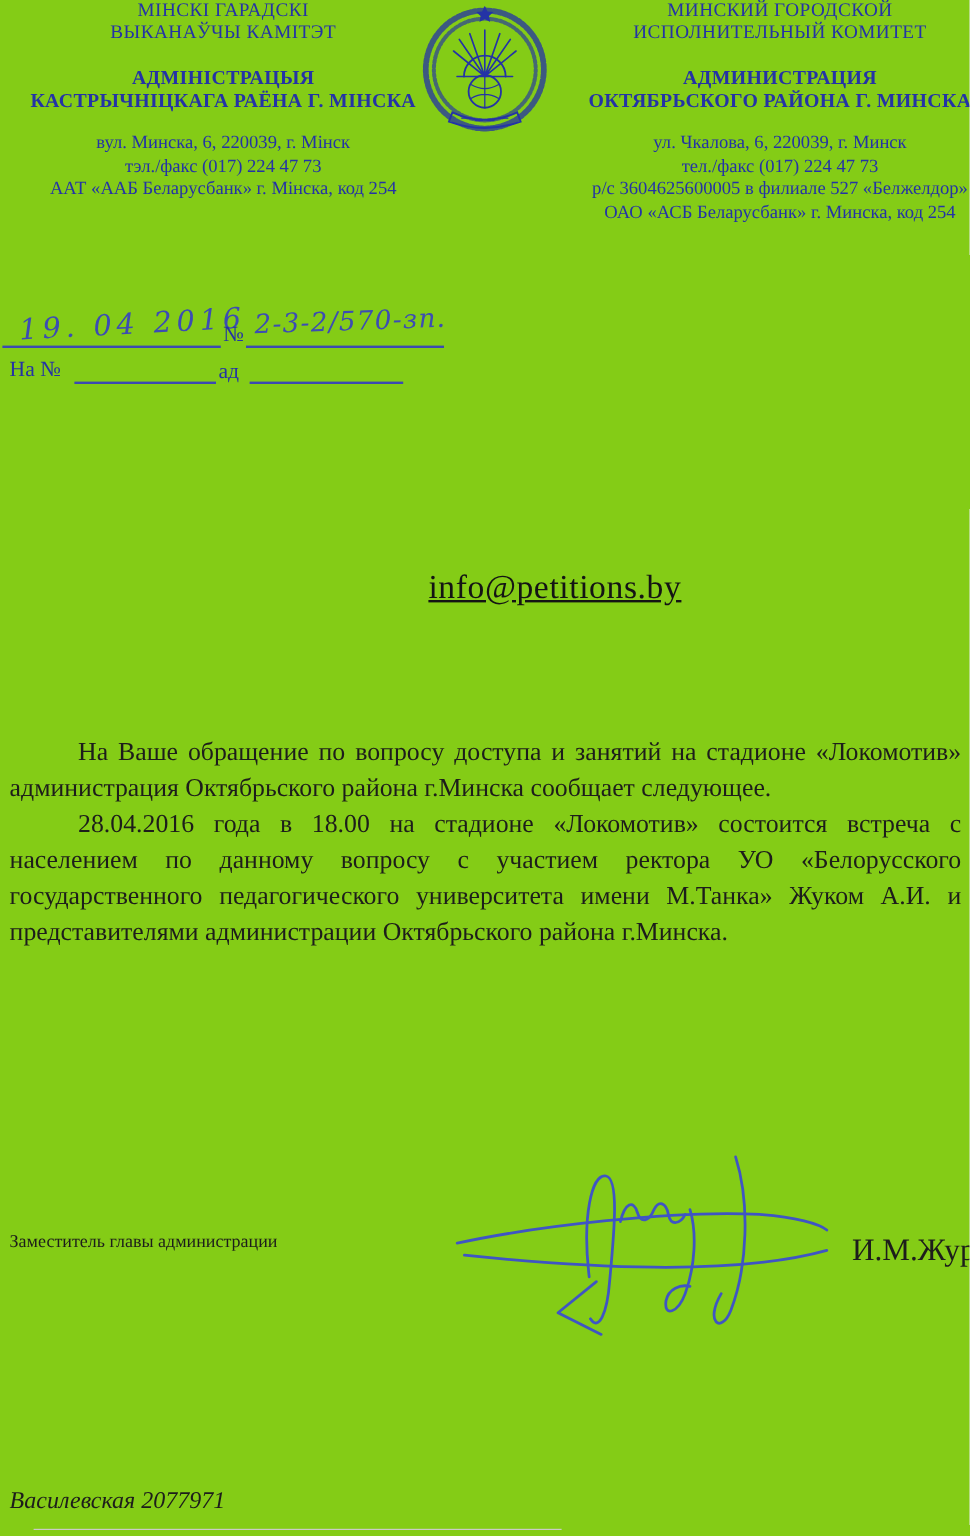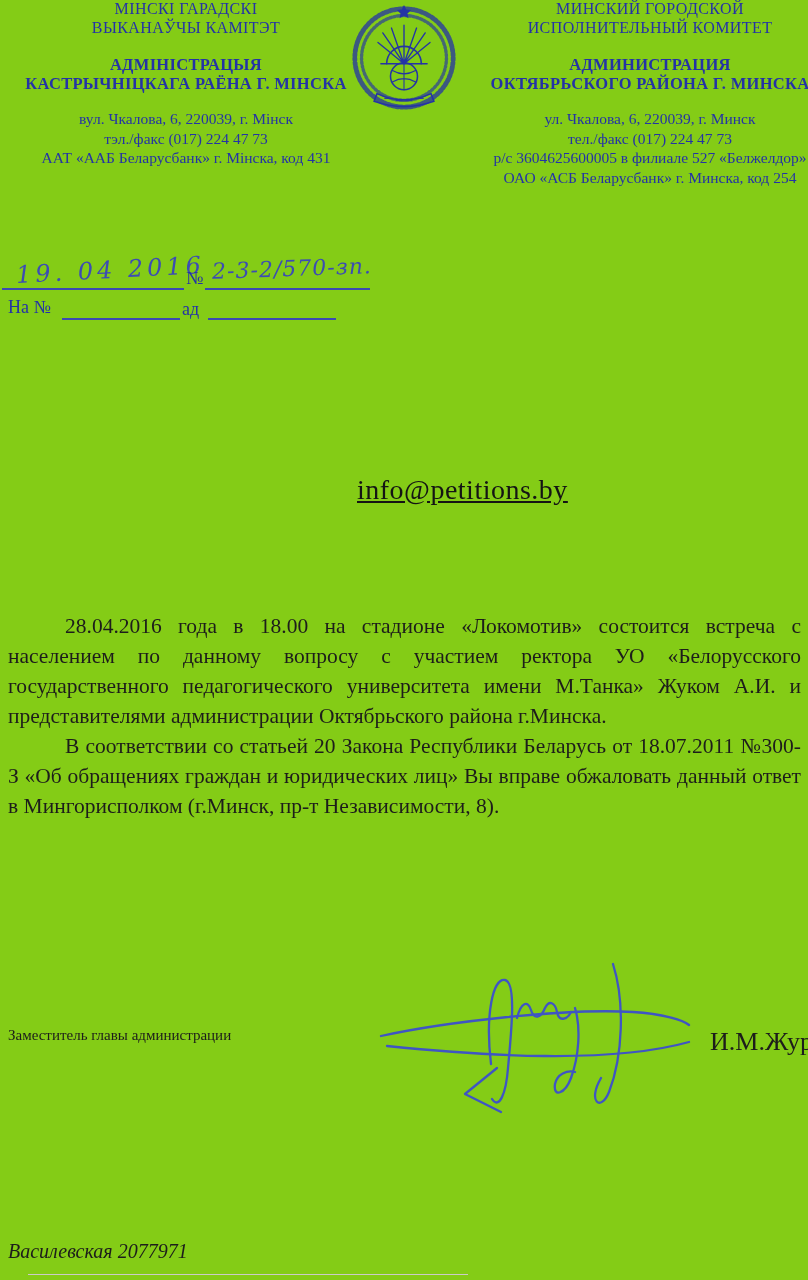--- a/index.html
+++ b/index.html
@@ -75,23 +75,23 @@
   <div class="hdr-col col-left">
     <div class="org-name">
       <div>МІНСКІ ГАРАДСКІ</div>
       <div>ВЫКАНАЎЧЫ КАМІТЭТ</div>
     </div>
     <div class="dept-name">
       <div>АДМІНІСТРАЦЫЯ</div>
       <div>КАСТРЫЧНІЦКАГА РАЁНА Г. МІНСКА</div>
     </div>
     <div class="addr">
-      <div>вул. Чкалова, 6, 220039, г. Мінск</div>
+      <div>вул. Минска, 6, 220039, г. Мінск</div>
       <div>тэл./факс (017) 224 47 73</div>
-      <div>ААТ «ААБ Беларусбанк» г. Мінска, код 431</div>
+      <div>ААТ «ААБ Беларусбанк» г. Мінска, код 254</div>
     </div>
   </div>
 
   <div class="hdr-col col-right">
     <div class="org-name">
       <div>МИНСКИЙ ГОРОДСКОЙ</div>
       <div>ИСПОЛНИТЕЛЬНЫЙ КОМИТЕТ</div>
     </div>
     <div class="dept-name">
       <div>АДМИНИСТРАЦИЯ</div>
@@ -112,22 +112,22 @@
   <div class="rule rule-number"></div>
   <div class="blue-print lbl-na">На №</div>
   <div class="rule rule-na"></div>
   <div class="blue-print lbl-ad">ад</div>
   <div class="rule rule-ad"></div>
 
   <div class="email">info@petitions.by</div>
 
 
   <div class="body-text">
+    <p>На Ваше обращение по вопросу доступа и занятий на стадионе «Локомотив» администрация Октябрьского района г.Минска сообщает следующее.</p>
     <p>28.04.2016 года в 18.00 на стадионе «Локомотив» состоится встреча с населением по данному вопросу с участием ректора УО «Белорусского государственного педагогического университета имени М.Танка» Жуком А.И. и представителями администрации Октябрьского района г.Минска.</p>
-    <p>В соответствии со статьей 20 Закона Республики Беларусь от 18.07.2011 №300-З «Об обращениях граждан и юридических лиц» Вы вправе обжаловать данный ответ в Мингорисполком (г.Минск, пр-т Независимости, 8).</p>
   </div>
 
   <div class="sign-title">Заместитель главы администрации</div>
   <svg class="signature-svg" viewBox="0 0 320 170">
     <g fill="none" stroke-width="2.3" stroke-linecap="round" stroke-linejoin="round" stroke="#3f55c4">
       <path d="M6,84 C70,70 190,56 258,60 C288,62 308,68 314,73"></path>
       <path d="M12,94 C110,104 235,112 314,90"></path>
       <path d="M122,116 L90,142 L126,160"></path>
       <path d="M116,112 C110,62 118,26 130,28 C141,30 137,74 133,116 C131,142 124,158 117,147"></path>
       <path d="M142,66 C146,50 153,48 156,58 C159,68 166,66 170,56 C174,48 180,50 182,60 C184,70 192,68 196,60"></path>

